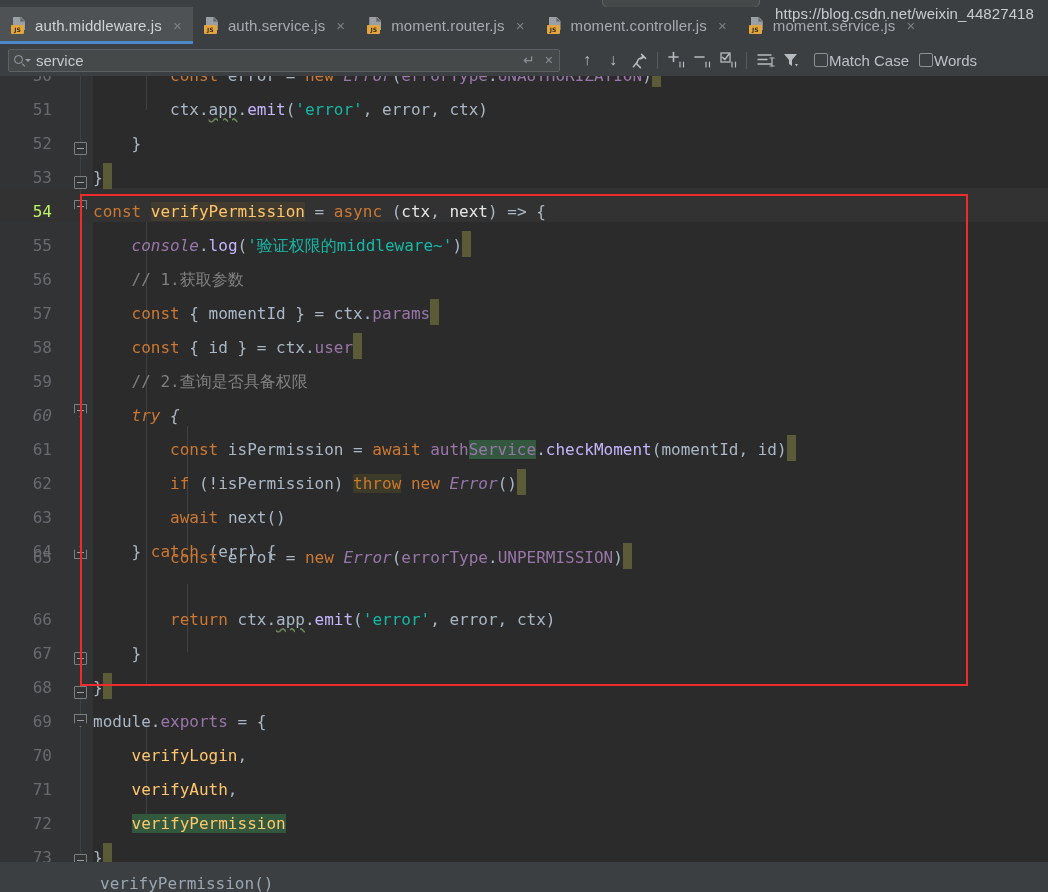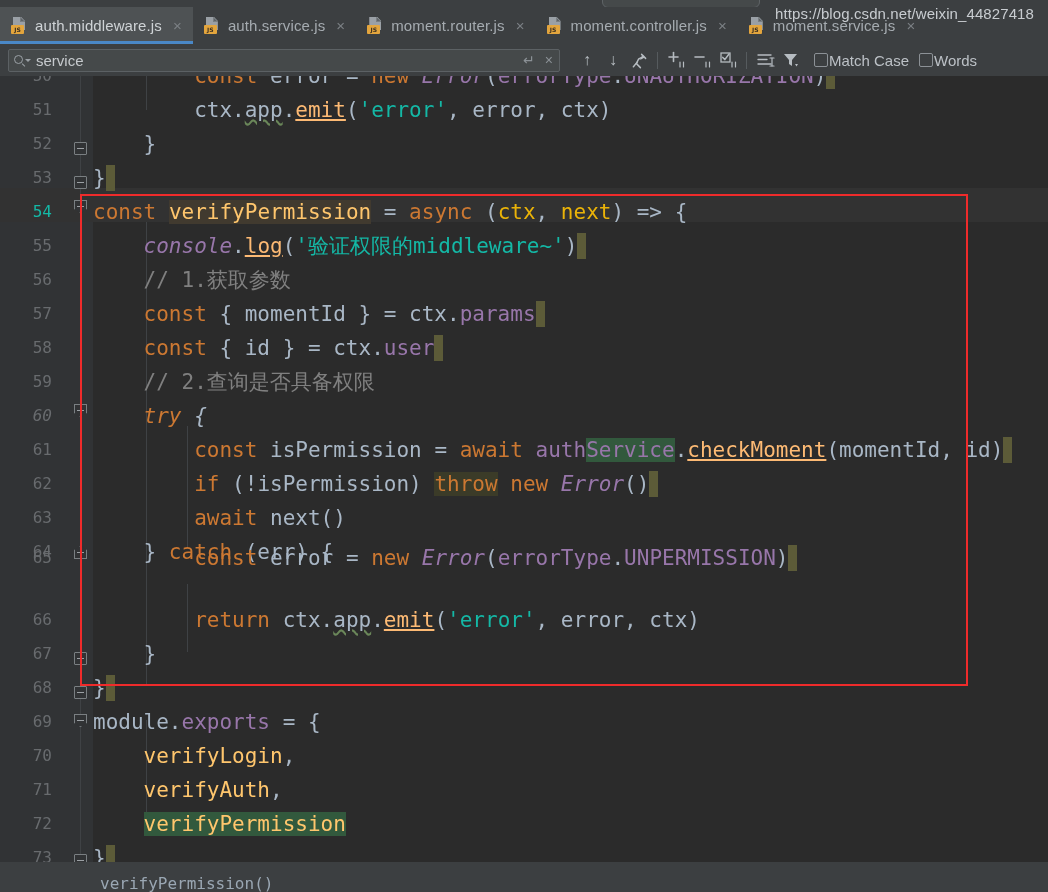--- a/index.html
+++ b/index.html
@@ -106,37 +106,37 @@
   #cur-line{position:absolute;left:0;top:112px;width:1048px;height:34px;background:#323232;}
   
   .vguide{position:absolute;width:1px;background:#3f4245;}
 
   .row{position:absolute;left:0;width:1048px;height:34px;}
   .lnum{
     position:absolute;left:0;width:52px;text-align:right;
     font-family:"DejaVu Sans Mono","Liberation Mono",monospace;
     font-size:16px;line-height:34px;color:#686b6e;
   }
-  .lnum.cur{color:#14b8a6;}
+  .lnum.cur{color:#bef264;}
   .code{
     position:absolute;left:93px;top:0;height:34px;
     font-family:"DejaVu Sans Mono","Liberation Mono",monospace;
-    font-size:21px;line-height:34px;white-space:pre;color:#a9b7c6;
+    font-size:16px;line-height:34px;white-space:pre;color:#a9b7c6;
   }
 
   
   .kw{color:#cc7832;}
   .fn{color:#ffc66d;}
   .def{color:#a9b7c6;}
   .str{color:#14b8a6;}
   .cmt{color:#808080;}
   .cls{color:#9876aa;font-style:italic;}
   .fld{color:#9876aa;}
-  .mth{color:#fdba74;text-decoration:underline;}
-  .param{color:#eab308;}
+  .mth{color:#c4b5fd;}
+  .param{color:#e5e5e5;}
   .wavy{
     text-decoration:underline;
     text-decoration-style:wavy;
     text-decoration-color:#6a8759;
     text-underline-offset:2px;
   }
   
   .hit{background:#32593d;}
   .hit-soft{background:#32593d;}
   .ident{background:#3b3b28;}

